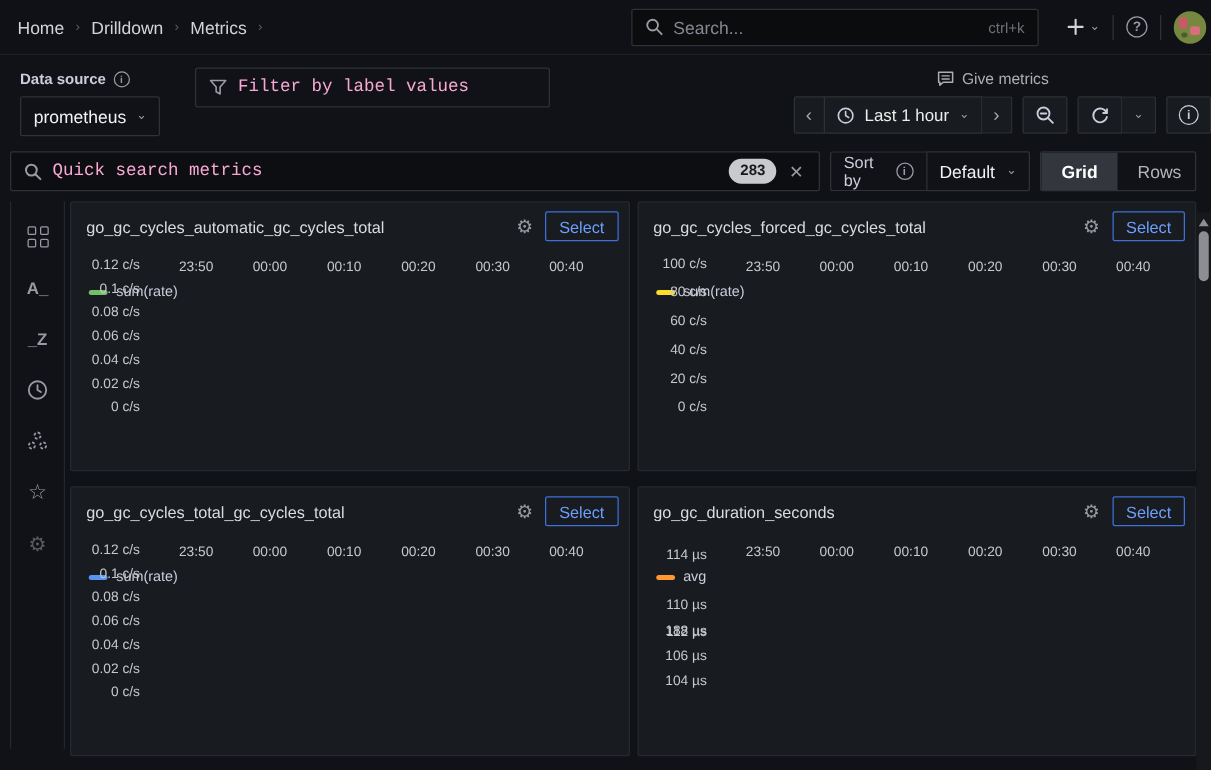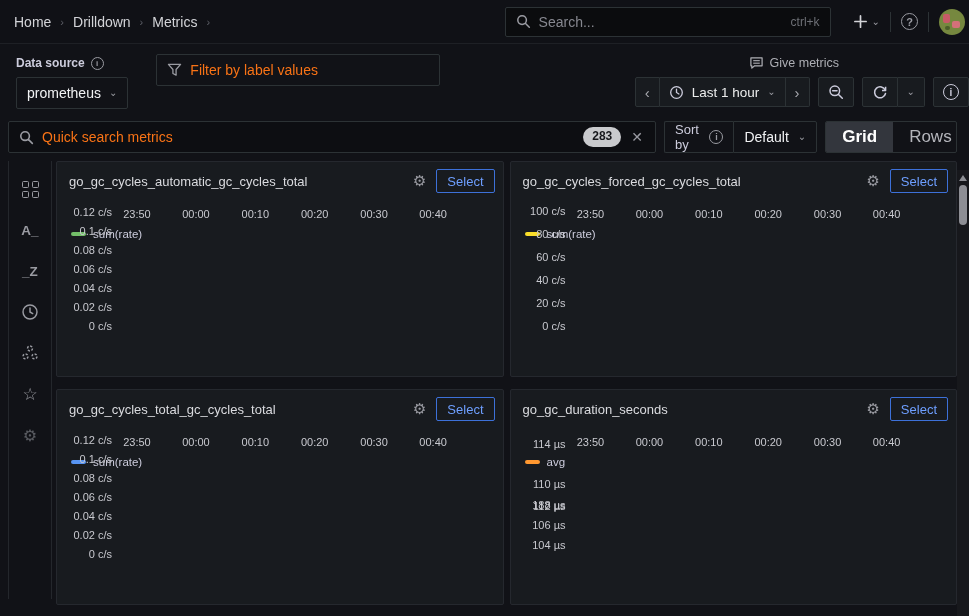--- a/index.html
+++ b/index.html
@@ -46,21 +46,21 @@
   .field-group { margin-right:28px; }
   .field-label { font-size:12px; font-weight:bold; color:#ccccdc; display:flex; align-items:center; gap:6px; height:18px; margin-bottom:5px; }
   .field-label .circle-icon { width:13px; height:13px; font-size:8px; }
   .control-box {
     height:32px; border:1px solid #2c3235; border-radius:2px; background:transparent;
     display:flex; align-items:center; gap:8px; padding:0 10px; cursor:pointer;
   }
   .ds-value { color:#f2f3f5; font-size:14px; }
   .caret { color:#9a9ba2; font-size:10px; line-height:1; }
   .filter-input { width:284px; cursor:text; }
-  .placeholder { color:#f97316; font-size:14px; }
+  .placeholder { color:#f9a8d4; font-size:14px;font-family:Liberation Mono, monospace; }
   .right-cluster { margin-left:auto; display:flex; flex-direction:column; align-items:flex-end; }
   .feedback { display:flex; align-items:center; gap:6px; font-size:12.5px; color:#adaeb4; cursor:pointer; height:18px; margin-bottom:5px; margin-right:118px;}
   .time-controls { display:flex; align-items:center; gap:8px; margin-right:-12px; }
   .btn-seg { display:flex; }
   .tc-btn {
     height:30px; background:#181b1f; border:1px solid #2c3235;
     display:flex; align-items:center; justify-content:center; gap:8px;
     padding:0 9px; color:#ccccdc; cursor:pointer; font-size:13.5px;
   }
   .btn-seg .tc-btn + .tc-btn { border-left:none; }
@@ -85,21 +85,21 @@
   .sort-label-box {
     height:32px; border:1px solid #2c3235; border-right:none; border-radius:2px 0 0 2px;
     display:flex; align-items:center; gap:7px; padding:0 10px; font-size:13px; color:#ccccdc;
   }
   .sort-value-box {
     height:32px; border:1px solid #2c3235; border-radius:0 2px 2px 0;
     display:flex; align-items:center; gap:9px; padding:0 10px; cursor:pointer;
   }
   .sort-value { color:#f0f1f3; font-size:14px; }
   .view-toggle { display:flex; border:1px solid #2c3235; border-radius:2px; height:32px; overflow:hidden; }
-  .vt-seg { padding:0 16px; display:flex; align-items:center; font-size:17px; color:#b4b5bb; cursor:pointer; }
+  .vt-seg { padding:0 16px; display:flex; align-items:center; font-size:14px; color:#b4b5bb; cursor:pointer; }
   .vt-seg.active { background:#33363d; color:#ffffff; font-weight:bold; }
   
   .main { display:flex; padding:8px 12px 0 8px; height:446px; }
   .side-rail {
     width:44px; flex:none; border-left:1px solid #24272c; border-right:1px solid #24272c;
     display:flex; flex-direction:column; align-items:center; padding-top:18px; gap:21px;
     color:#9a9ba2;
   }
   .rail-item { cursor:pointer; height:20px; display:flex; align-items:center; justify-content:center; }
   .glyph-sort { font-size:13.5px; font-weight:bold; letter-spacing:0; color:#9a9ba2; }
@@ -123,21 +123,21 @@
     background:transparent; border:1px solid #3d71d9; border-radius:2px;
     color:#6e9fff; font-size:13px; height:24px; padding:0 10px; cursor:pointer;
     font-family:inherit;
   }
   .chart { display:flex; margin:10px 10px 0 2px; }
   .y-axis { width:60px; position:relative; flex:none; }
   .ytick { position:absolute; right:7px; font-size:11px; color:#c8c9cf; white-space:nowrap; }
   .plot-wrap { flex:1; position:relative; }
   .plot-wrap svg { position:absolute; inset:0; width:100%; height:100%; }
   .x-axis { height:20px; position:relative; margin:2px 10px 0 62px; }
-  .xtick { position:absolute; top:3px; transform:translateX(-50%); font-size:11px; color:#c8c9cf; }
+  .xtick { position:absolute; top:3px; transform:translateX(-50%); font-size:11px; color:#c8c9cf;margin-left:20px; }
   .legend { display:flex; align-items:center; gap:7px; padding:3px 0 0 14px; }
   .legend-swatch { width:15px; height:4px; border-radius:2px; flex:none; }
   .legend-label { font-size:11.5px; color:#ccccdc; cursor:pointer; }
   
   .scrollbar {
     position:absolute; right:0; top:170px; bottom:0; width:12px; background:#17181c;
   }
   .sb-up {
     width:0; height:0; margin:5px auto 4px auto;
     border-left:4px solid transparent; border-right:4px solid transparent;

